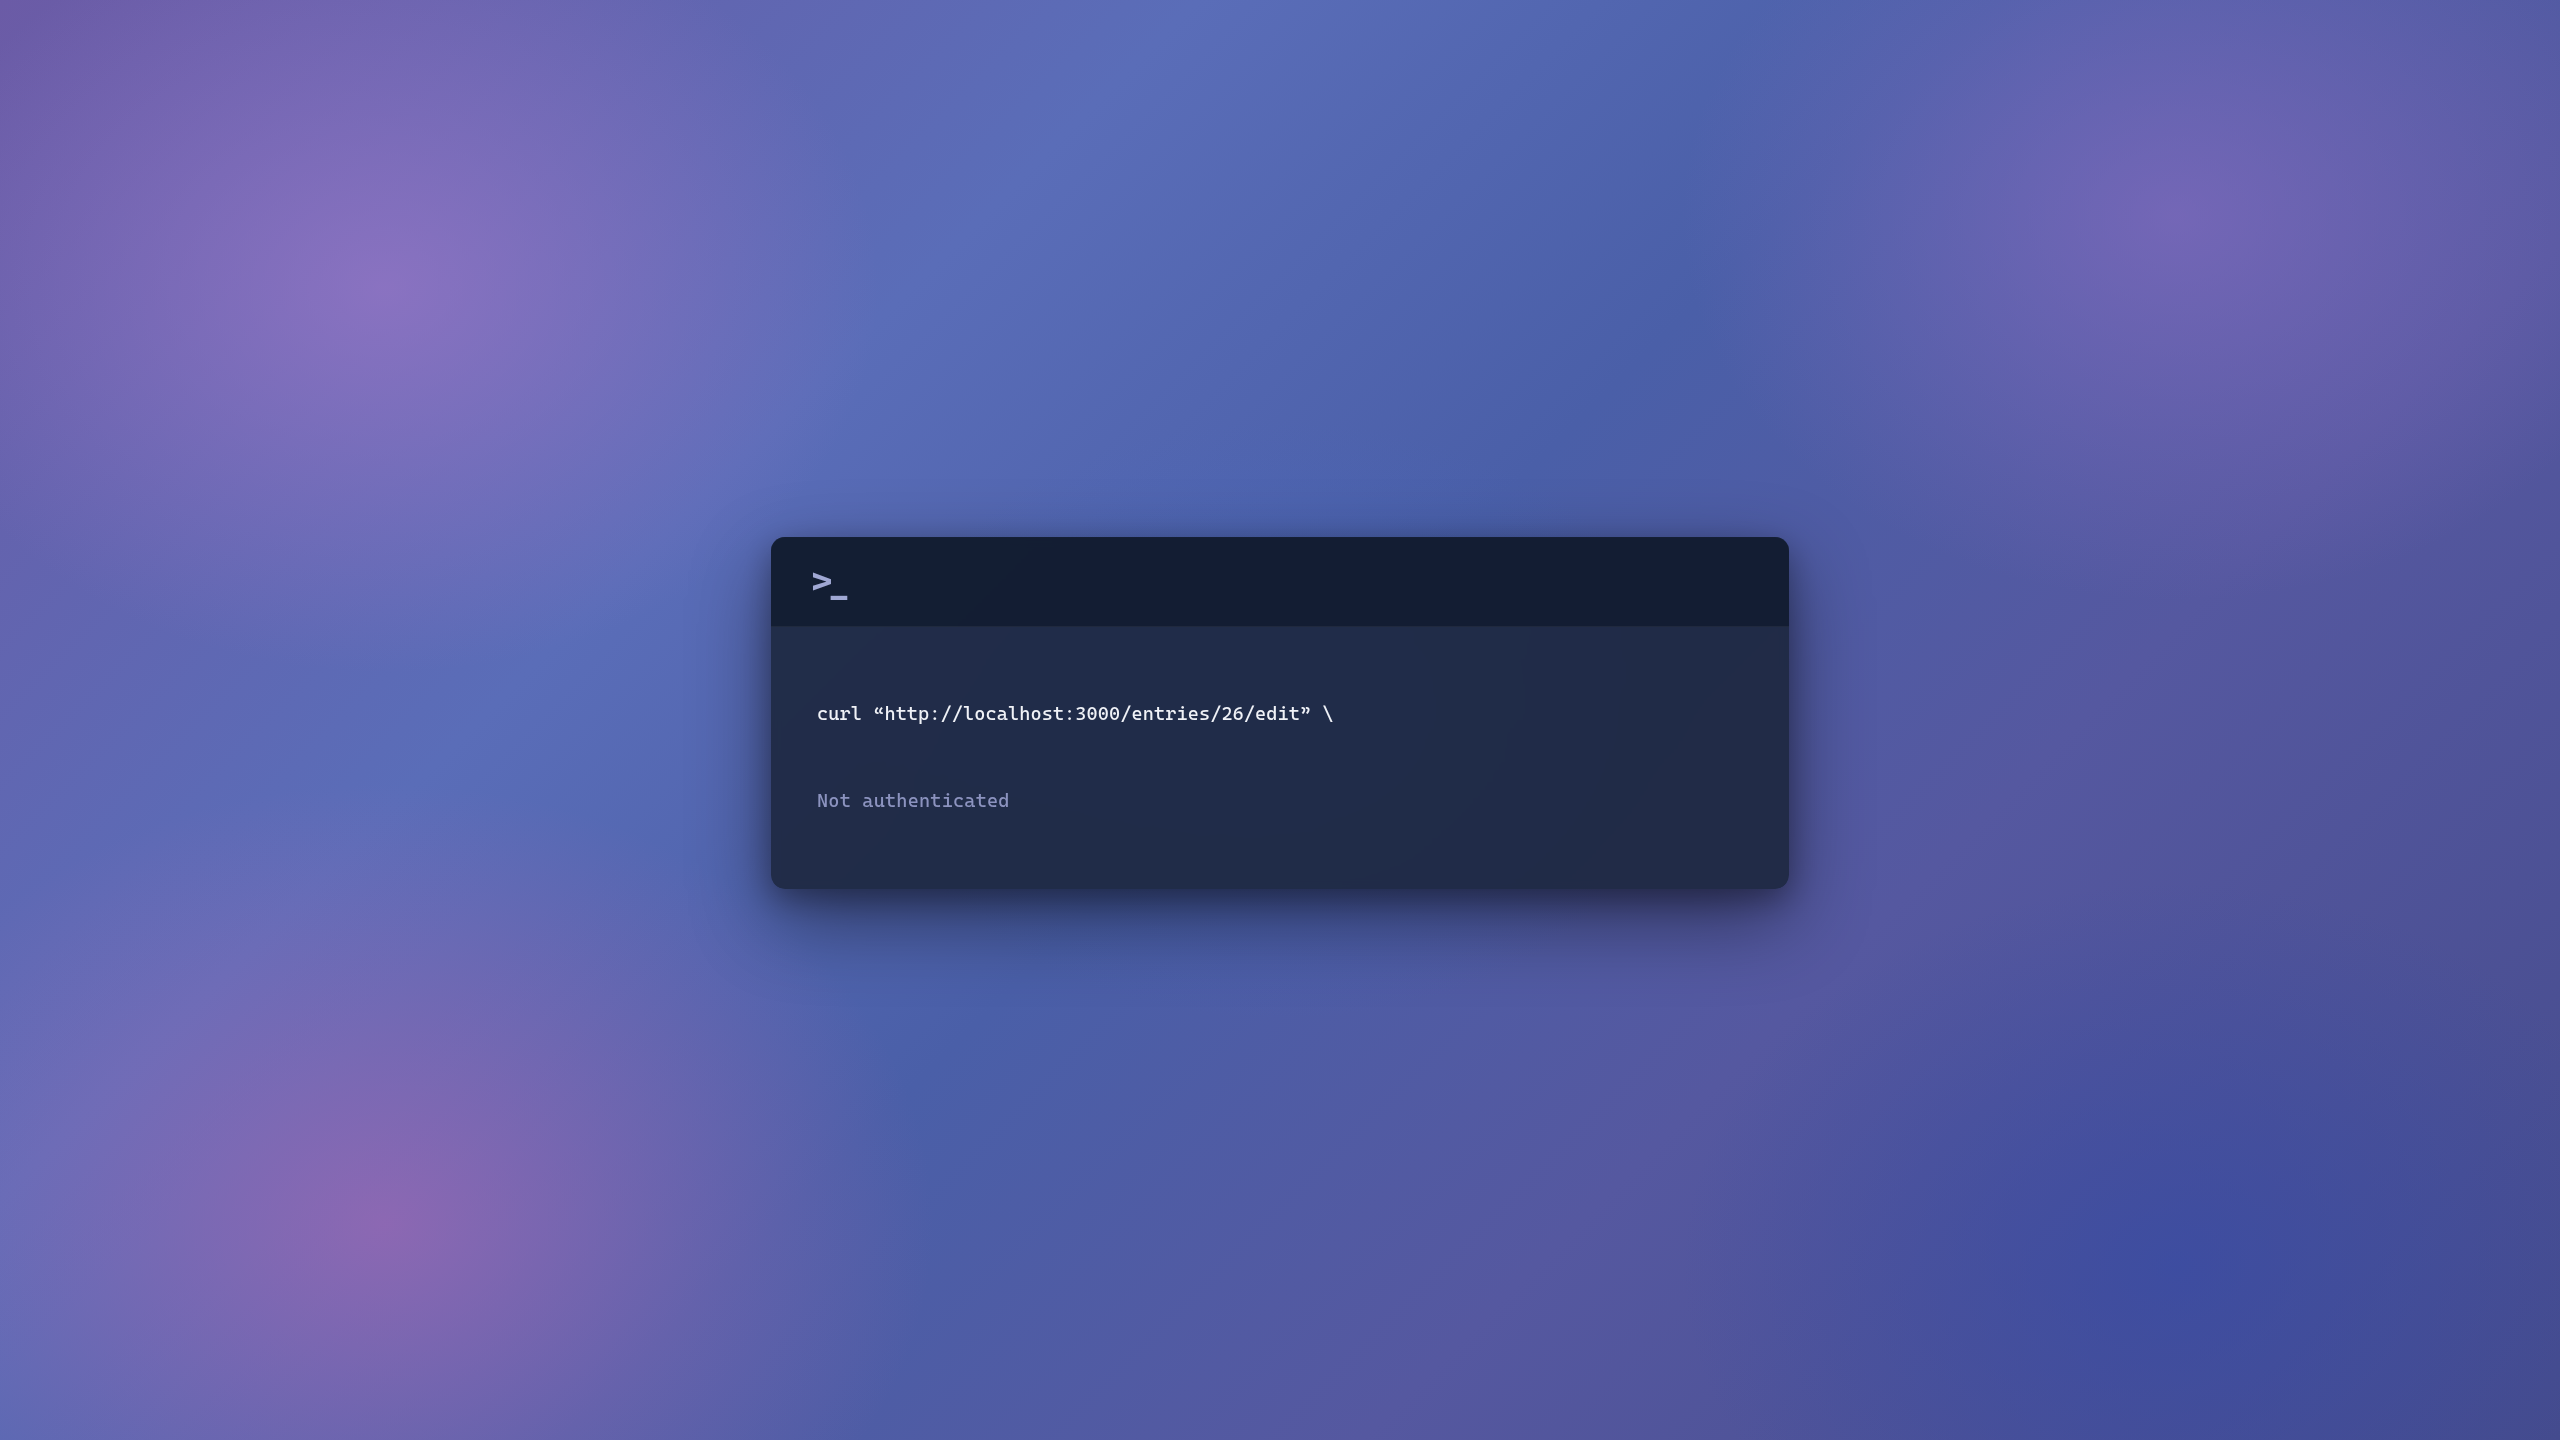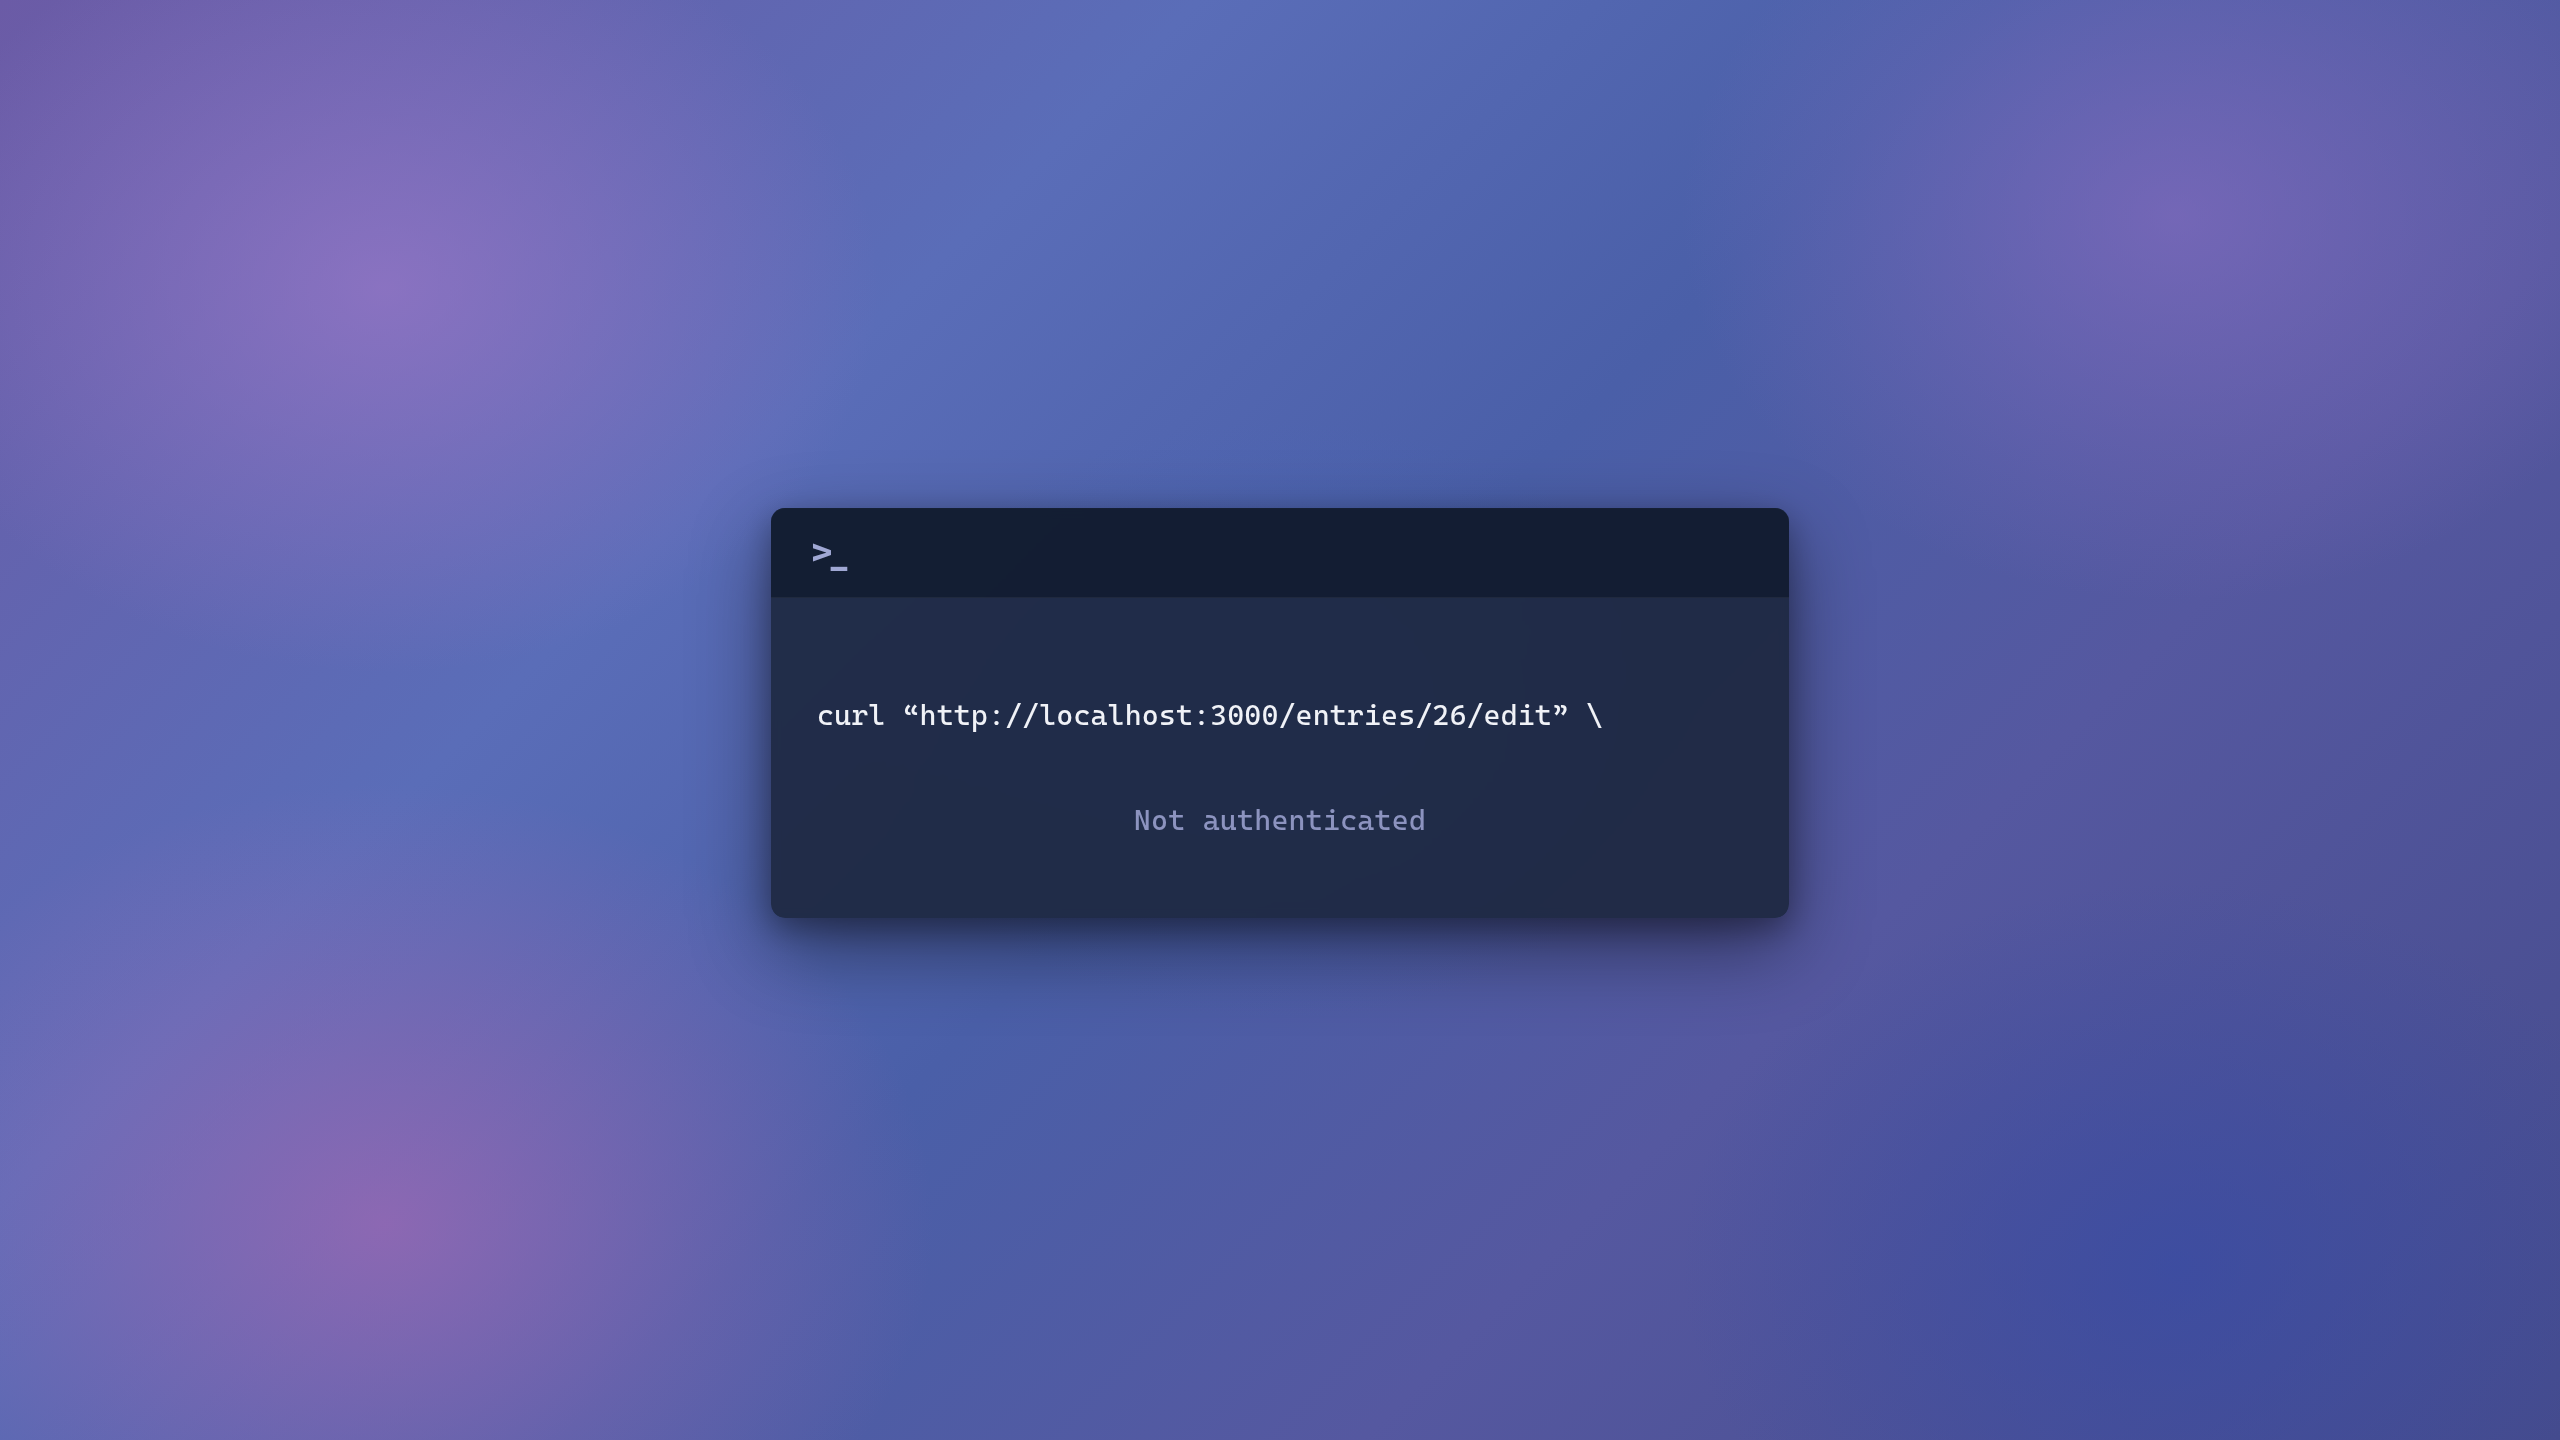--- a/index.html
+++ b/index.html
@@ -64,37 +64,36 @@
   }
   
   .terminal-prompt-icon .underscore {
     font-size: 34px;
     margin-left: -1px;
     position: relative;
     top: 2px;
   }
   
   .terminal-body {
-    padding: 92px 46px 72px 46px;
-    font-size: 29px;
+    padding: 70px 46px 72px 46px;
+    font-size: 19px;
     line-height: 1.78;
   }
   
   .command-line {
     color: #f0f2f7;
     white-space: pre;
     letter-spacing: 0.1px;
   }
   
   .output-line {
     color: #8c93bf;
     margin-top: 53px;
     letter-spacing: 0.2px;
     white-space: pre;
-    text-align: center;
   }
 </style>
 </head>
 <body>
 
 <div class="terminal-window">
   <div class="terminal-titlebar">
     <span class="terminal-prompt-icon">
       <span class="gt">&gt;</span>
         <span class="underscore">_</span>

